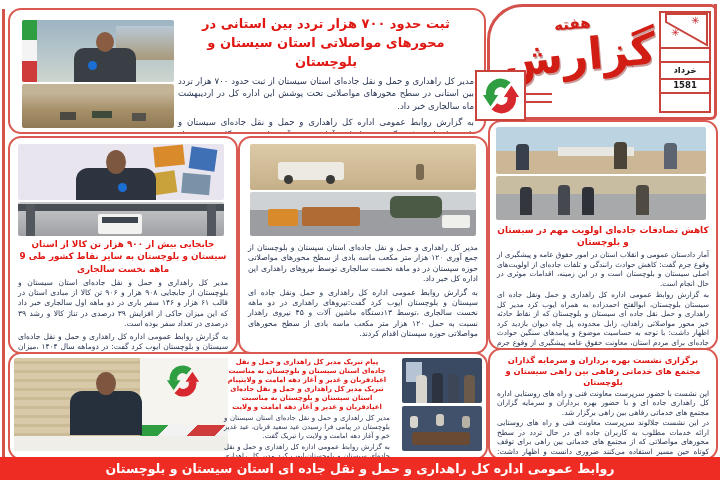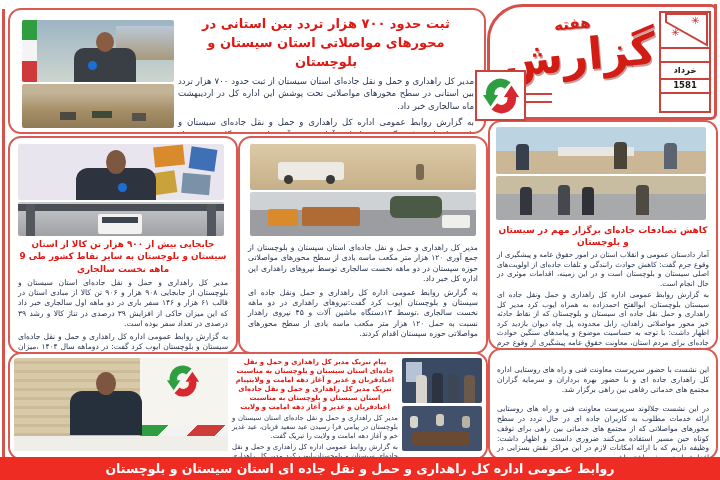--- a/index.html
+++ b/index.html
@@ -44,28 +44,28 @@
   #b3 .article-text{position:absolute;left:8px;right:8px;top:102px;}
   #b3 .headline{font-size:9.2px;line-height:1.4;}
   #b3 .body-text{font-size:7.7px;line-height:1.35;margin-top:3px;}
 
   #b4{left:488px;top:120px;width:226px;height:226px;}
   #b4 .article-text{position:absolute;left:7px;right:7px;top:102px;}
   #b4 .headline{font-size:9px;line-height:1.35;}
   #b4 .body-text{font-size:7.2px;line-height:1.32;margin-top:2px;}
 
   #b5{left:8px;top:352px;width:476px;height:104px;}
-  #b5 .article-text{position:absolute;left:222px;width:166px;top:4px;}
+  #b5 .article-text{position:absolute;left:214px;width:166px;top:4px;}
   #b5 .headline{font-size:6.9px;line-height:1.3;}
   #b5 .body-text{font-size:6.9px;line-height:1.3;margin-top:2px;}
 
   #b6{left:488px;top:348px;width:226px;height:108px;}
   #b6 .article-text{position:absolute;left:7px;right:7px;top:5px;}
   #b6 .headline{font-size:8.3px;line-height:1.35;}
-  #b6 .body-text{font-size:7.4px;line-height:1.32;margin-top:10px;}
+  #b6 .body-text{font-size:7.4px;line-height:1.32;margin-top:0;}
 
   
   #footer{position:absolute;left:0;top:457px;width:720px;height:23px;background:#ee2c24;
     color:#fff;font-weight:bold;font-size:12.5px;text-align:center;line-height:23px;}
 </style>
 </head>
 <body>
 
 <div class="edge-line" style="left:2px;top:9px;width:3px;height:448px;"></div>
 <div class="edge-line" style="left:714px;top:4px;width:3px;height:110px;"></div>
@@ -169,21 +169,21 @@
     <div class="ly" style="left:118px;bottom:5px;width:13px;height:27px;background:#4a4438;border-radius:4px 4px 0 0;"></div>
     <div class="ly" style="left:168px;bottom:5px;width:13px;height:26px;background:#5b6470;border-radius:4px 4px 0 0;"></div>
   </div>
   <div class="photo" style="left:6px;top:54px;width:210px;height:44px;background:linear-gradient(180deg,#c9bda1 40%,#a8a9ab 40%);">
     <div class="ly" style="left:24px;bottom:5px;width:12px;height:28px;background:#33363d;border-radius:4px 4px 0 0;"></div>
     <div class="ly" style="left:62px;bottom:5px;width:12px;height:30px;background:#46484f;border-radius:4px 4px 0 0;"></div>
     <div class="ly" style="left:86px;bottom:5px;width:12px;height:28px;background:#2e3138;border-radius:4px 4px 0 0;"></div>
     <div class="ly" style="left:140px;bottom:5px;width:13px;height:30px;background:#4f4a42;border-radius:4px 4px 0 0;"></div>
   </div>
   <div class="article-text">
-    <h2 class="headline">کاهش تصادفات جاده‌ای برگزار مهم در سیستان و بلوچستان</h2>
+    <h2 class="headline">کاهش تصادفات جاده‌ای اولویت مهم در سیستان و بلوچستان</h2>
     <p class="body-text">آمار دادستان عمومی و انقلاب استان در امور حقوق عامه و پیشگیری از وقوع جرم گفت: کاهش حوادث رانندگی و تلفات جاده‌ای از اولویت‌های اصلی سیستان و بلوچستان است و در این زمینه، اقدامات موثری در حال انجام است.</p>
     <p class="body-text">به گزارش روابط عمومی اداره کل راهداری و حمل ونقل جاده ای سیستان بلوچستان، ابوالفتح احمدزاده به همراه ایوب کرد مدیر کل راهداری و حمل نقل جاده ای سیستان و بلوچستان که از نقاط حادثه خیز محور مواصلاتی زاهدان، زابل محدوده پل چاه دیوان بازدید کرد اظهار داشت: با توجه به حساسیت موضوع و پیامدهای سنگین حوادث جاده‌ای برای مردم استان، معاونت حقوق عامه پیشگیری از وقوع جرم دادگستری با جدیت وارد عمل شده و پیگیری‌های مستمر را در دستور کار قرار داده است.</p>
   </div>
 </section>
 
 <section class="box" id="b5">
   <div class="photo" style="left:4px;top:4px;width:214px;height:93px;background:repeating-linear-gradient(0deg,#d8c9a8 0 6px,#cbbb97 6px 9px);">
     <div class="ly" style="right:0;top:0;width:88px;height:100%;background:#f6f4ef;">
       <svg width="34" height="34" viewBox="0 0 40 40" style="position:absolute;left:26px;top:6px;">
         <path d="M27 9 A 11 11 0 0 0 9 20" fill="none" stroke="#2f9e41" stroke-width="9"></path>
@@ -212,18 +212,19 @@
   <div class="photo" style="left:392px;top:52px;width:80px;height:45px;background:#41506b;">
     <div class="ly" style="left:10px;bottom:6px;width:58px;height:13px;background:#6b4a33;border-radius:3px;"></div>
     <div class="ly" style="left:8px;top:10px;width:8px;height:12px;background:#d8d5cf;border-radius:3px;"></div>
     <div class="ly" style="left:34px;top:8px;width:8px;height:12px;background:#cfc9bf;border-radius:3px;"></div>
     <div class="ly" style="left:60px;top:10px;width:8px;height:12px;background:#b8b2a6;border-radius:3px;"></div>
   </div>
 </section>
 
 <section class="box" id="b6">
   <div class="article-text">
+    <h2 class="headline">برگزاری نشست بهره برداران و سرمایه گذاران مجتمع های خدماتی رفاهی بین راهی سیستان و بلوچستان</h2>
     <p class="body-text">این نشست با حضور سرپرست معاونت فنی و راه های روستایی اداره کل راهداری جاده ای و با حضور بهره برداران و سرمایه گزاران مجتمع های خدماتی رفاهی بین راهی برگزار شد.</p>
     <p class="body-text">در این نشست جلالوند سرپرست معاونت فنی و راه های روستایی ارائه خدمات مطلوب به کاربران جاده ای در حال تردد در سطح محورهای مواصلاتی که از مجتمع های خدماتی بین راهی برای توقف کوتاه حین مسیر استفاده می‌کنند ضروری دانست و اظهار داشت: وظیفه داریم که با ارائه امکانات لازم در این مراکز نقش بسزایی در افزایش ایمنی سفر داشته باشیم.</p>
   </div>
 </section>
 
 <footer id="footer">روابط عمومی اداره کل راهداری و حمل و نقل جاده ای استان سیستان و بلوچستان</footer>
 
 </body></html>

